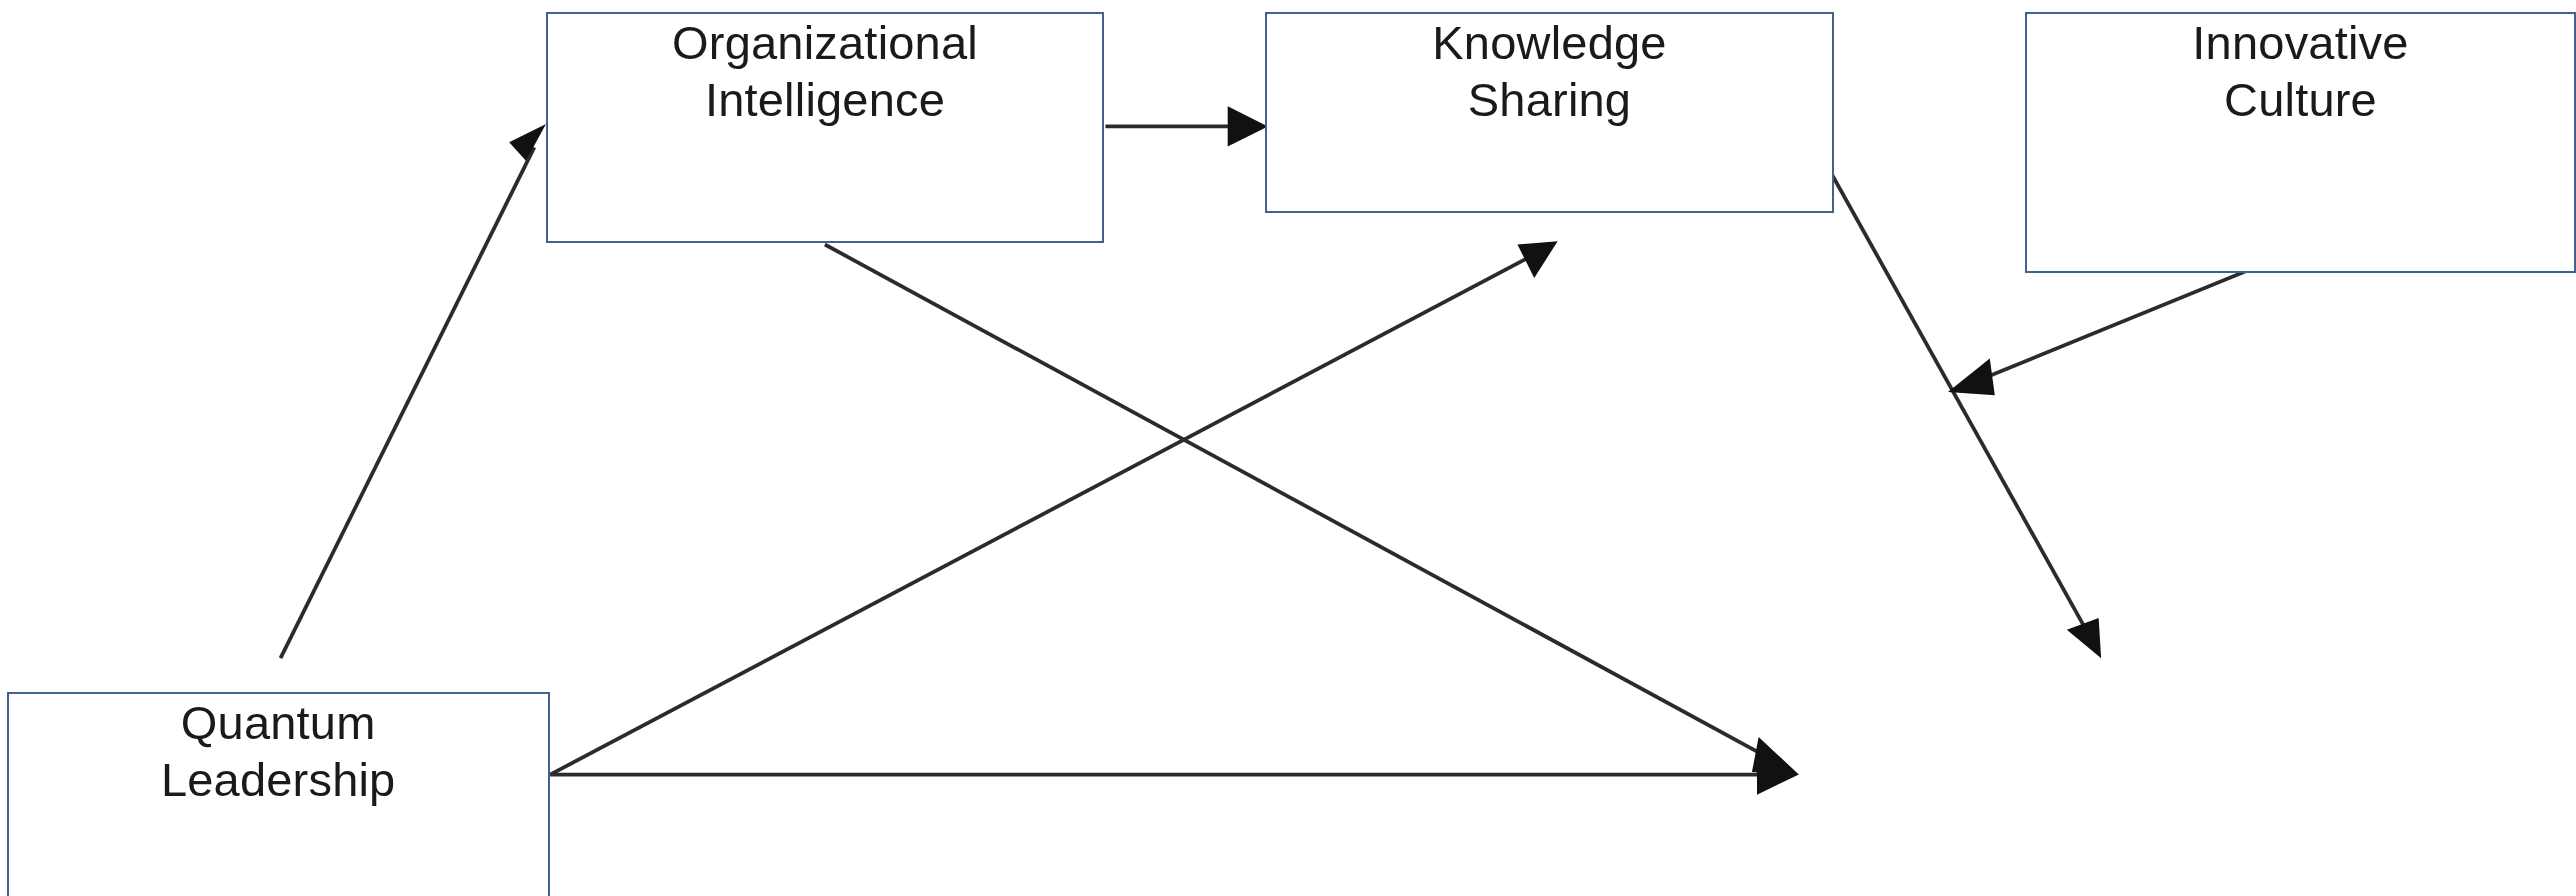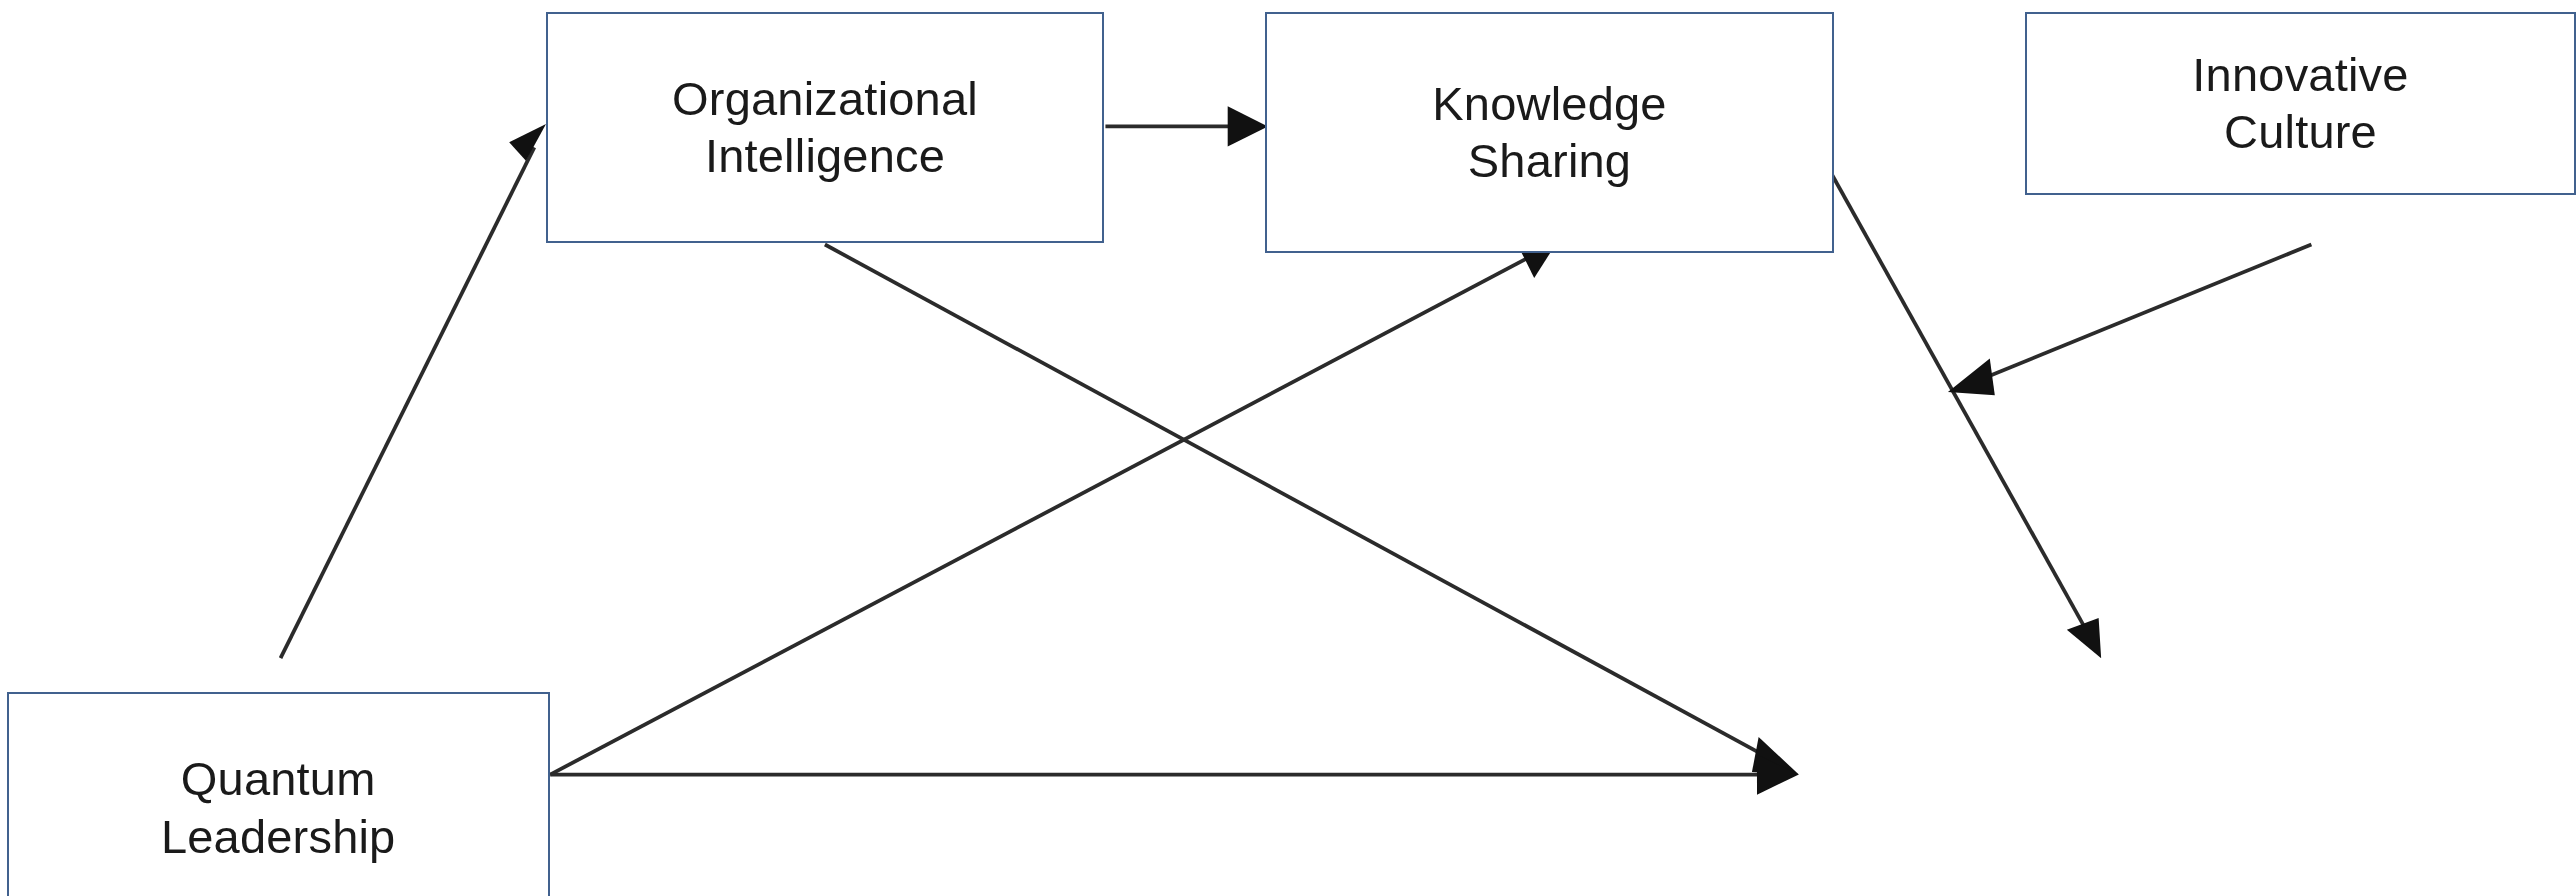--- a/index.html
+++ b/index.html
@@ -24,21 +24,21 @@
     top: 0;
     width: 2576px;
     height: 896px;
   }
   .node-box {
     position: absolute;
     box-sizing: border-box;
     background: #ffffff;
     border: 2.5px solid #41618e;
     display: flex;
-    align-items: center;
+    align-items: flex-start;
     justify-content: center;
     text-align: center;
     z-index: 5;
   }
   .node-label {
     font-family: "Liberation Sans", sans-serif;
     font-size: 47px;
     line-height: 1.22;
     color: #1a1a1a;
     font-weight: 400;
@@ -97,26 +97,26 @@
       <line class="edge-line" x1="2760" y1="292" x2="2368" y2="452"></line>
       <polygon class="edge-head" points="2326,468 2376,428 2382,472"></polygon>
     </g>
   </svg>
 
   <div class="node-box" style="left:546px; top:11.7px; width:558px; height:231px;">
     <span class="node-label">Organizational
 Intelligence</span>
   </div>
 
-  <div class="node-box" style="left:1265px; top:11.7px; width:569px; height:241px;">
+  <div class="node-box" style="left:1265px; top:11.7px; width:569px; height:201px;">
     <span class="node-label">Knowledge
 Sharing</span>
   </div>
 
-  <div class="node-box" style="left:2025px; top:11.7px; width:551px; height:183px;">
+  <div class="node-box" style="left:2025px; top:11.7px; width:551px; height:261px;">
     <span class="node-label">Innovative
 Culture</span>
   </div>
 
   <div class="node-box" style="left:6.7px; top:692px; width:543px; height:231px;">
     <span class="node-label">Quantum
 Leadership</span>
   </div>
 
 

